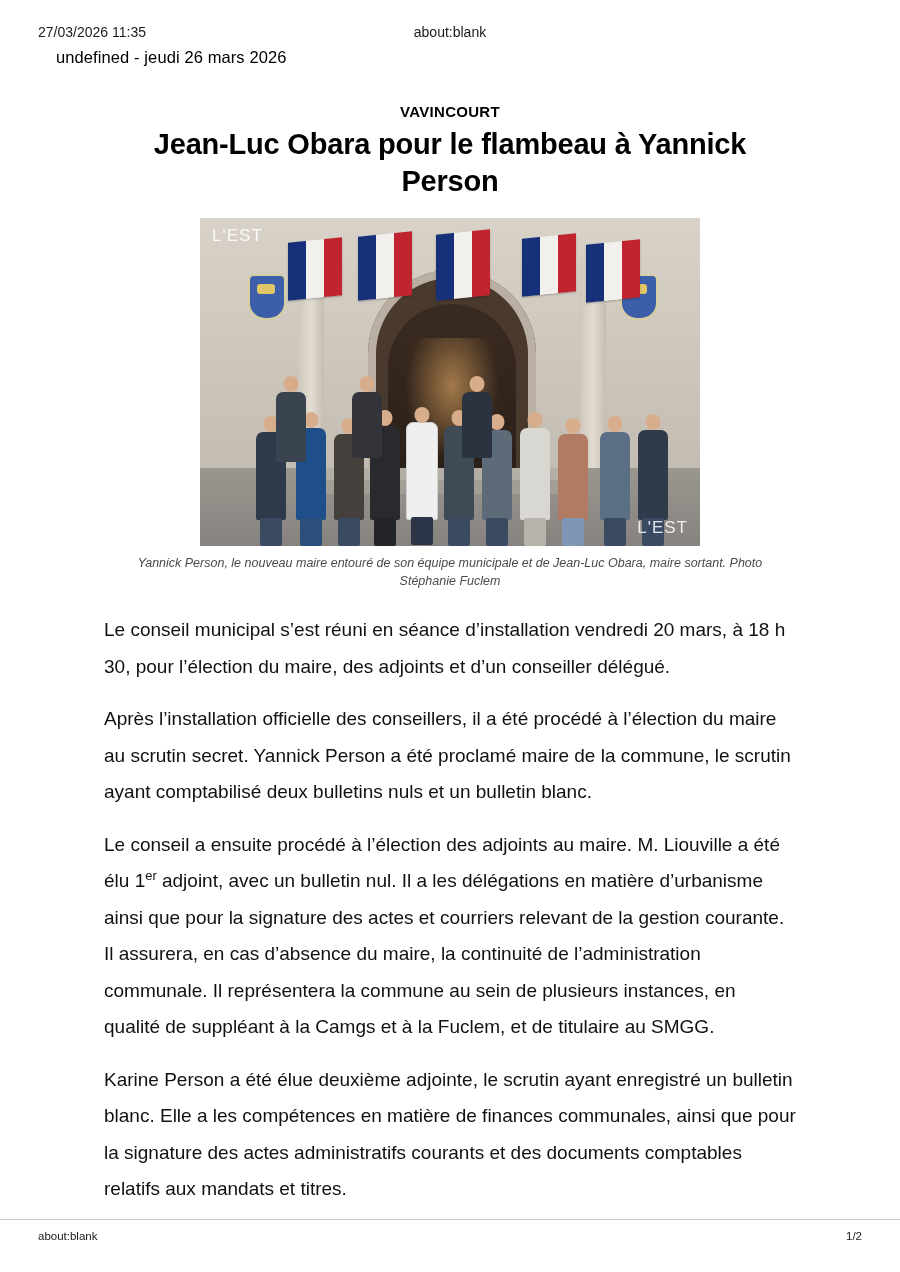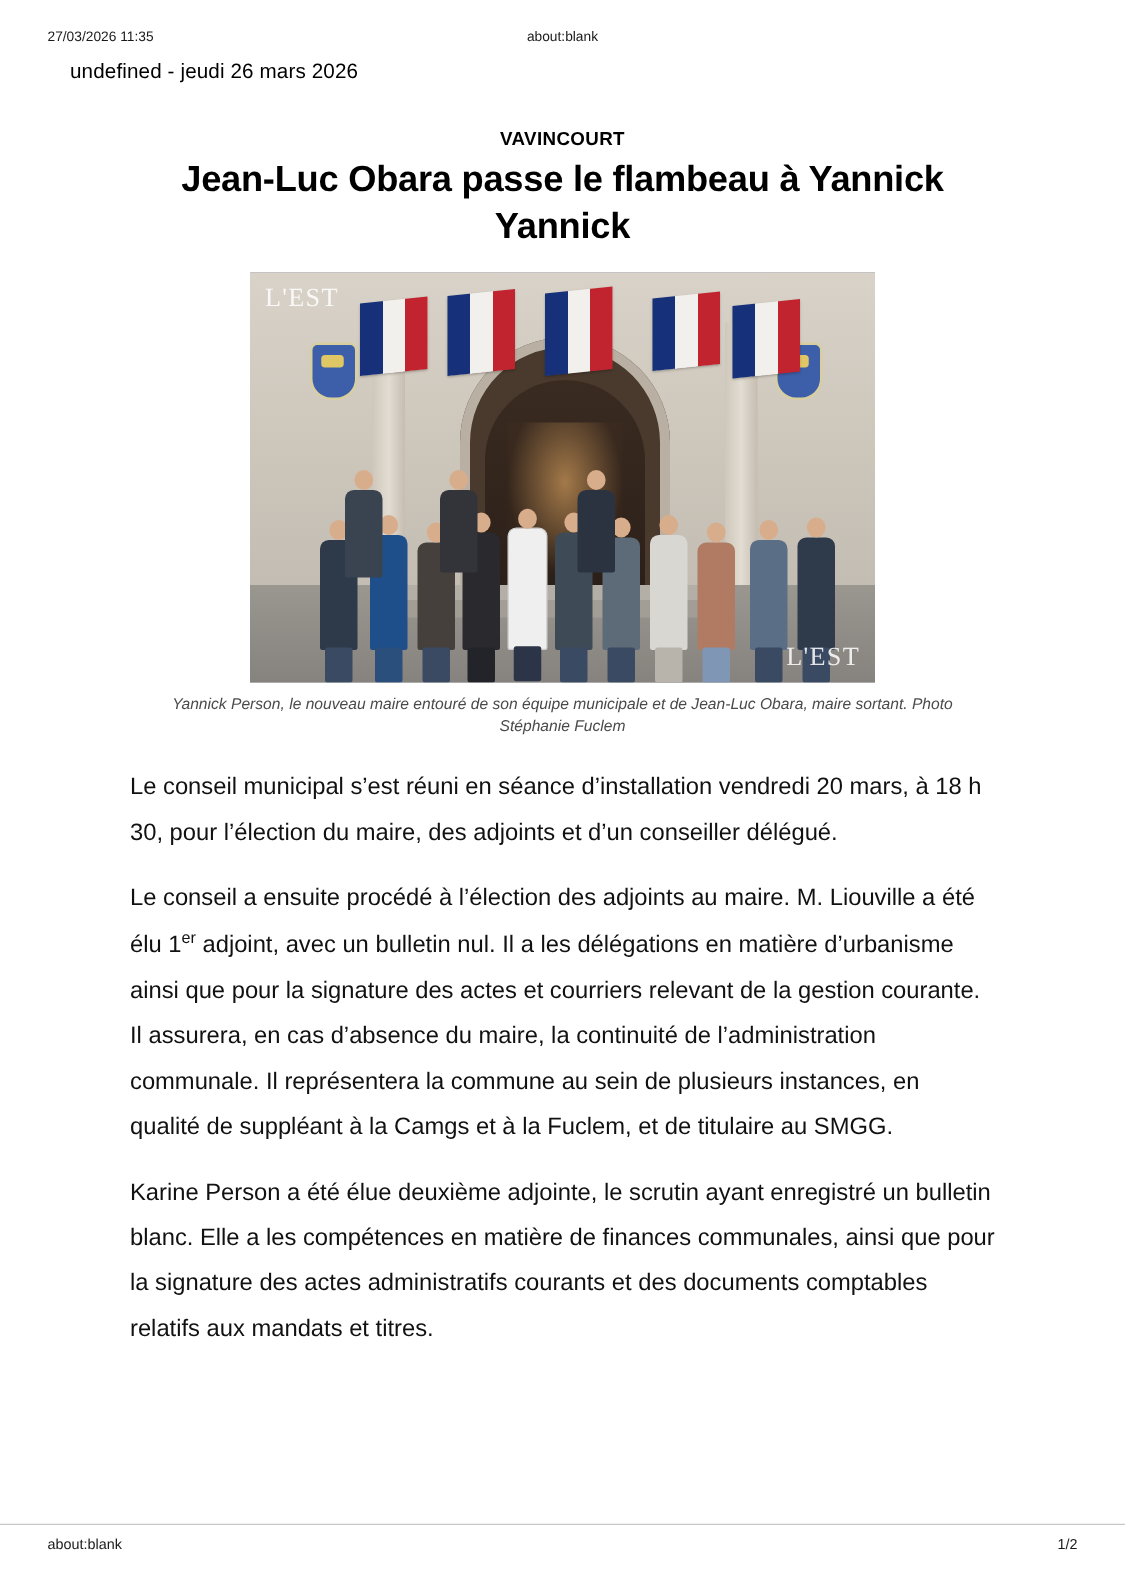--- a/index.html
+++ b/index.html
@@ -22,21 +22,21 @@
     box-sizing: border-box;
   }
 
   
   .print-header {
     position: absolute;
     top: 24px;
     left: 0;
     width: 900px;
     height: 16px;
-    font-size: 11px;
+    font-size: 14px;
     color: #1a1a1a;
   }
   .print-header .ph-left {
     position: absolute;
     left: 38px;
     top: 0;
   }
   .print-header .ph-center {
     position: absolute;
     left: 0;
@@ -208,22 +208,22 @@
     position: absolute; top: -16px; left: 50%; transform: translateX(-50%);
     width: 15px; height: 16px; border-radius: 50%;
     background: #d8ad8c;
   }
   .person .legs {
     position:absolute; left:4px; bottom:-26px; width:22px; height:28px;
     background:#3b4a63; border-radius:2px;
   }
   .photo-watermark-l, .photo-watermark-r {
     position: absolute;
-    font-family: Liberation Serif, serif;
-    font-size: 21px;
+    font-family: Liberation Sans, sans-serif;
+    font-size: 17px;
     color: rgba(255,255,255,.85);
     letter-spacing: 1px;
   }
   .photo-watermark-l { left: 12px; top: 8px; }
   .photo-watermark-r { right: 12px; bottom: 8px; }
 
   .caption {
     margin: 8px auto 0 auto;
     width: 640px;
     font-style: italic;
@@ -263,21 +263,21 @@
 
   <div class="doc">
 
     <div class="date-line">undefined - jeudi 26 mars 2026</div>
 
     <div class="article">
 
 
       <div class="kicker-town">VAVINCOURT</div>
 
-      <h1 class="headline">Jean-Luc Obara passe le flambeau à Yannick Yannick</h1>
+      <h1 class="headline">Jean-Luc Obara pour le flambeau à Yannick Person</h1>
 
       <div class="figure">
         <div class="photo">
           <div class="ph-sky"></div>
           <div class="ph-wall"></div>
           <div class="ph-col-l"></div>
           <div class="ph-col-r"></div>
           <div class="ph-arch"></div>
           <div class="ph-arch-inner"></div>
           <div class="ph-door-glow"></div>
@@ -346,20 +346,21 @@
             </div>
 
           <div class="photo-watermark-l">L'EST</div>
           <div class="photo-watermark-r">L'EST</div>
         </div>
         <div class="caption">Yannick Person, le nouveau maire entouré de son équipe municipale et de Jean-Luc Obara, maire sortant. Photo Stéphanie Fuclem</div>
       </div>
 
       <div class="body-copy">
         <p>Le conseil municipal s’est réuni en séance d’installation vendredi 20 mars, à 18 h 30, pour l’élection du maire, des adjoints et d’un conseiller délégué.</p>
+        <p>Après l’installation officielle des conseillers, il a été procédé à l’élection du maire au scrutin secret. Yannick Person a été proclamé maire de la commune, le scrutin ayant comptabilisé deux bulletins nuls et un bulletin blanc.</p>
         <p><span>Le conseil a ensuite procédé à l’élection des adjoints au maire. M. Liouville a été élu 1</span><sup>er</sup><span> adjoint, avec un bulletin nul. Il a les délégations en matière d’urbanisme ainsi que pour la signature des actes et courriers relevant de la gestion courante. Il assurera, en cas d’absence du maire, la continuité de l’administration communale. Il représentera la commune au sein de plusieurs instances, en qualité de suppléant à la Camgs et à la Fuclem, et de titulaire au SMGG.</span></p>
         <p>Karine Person a été élue deuxième adjointe, le scrutin ayant enregistré un bulletin blanc. Elle a les compétences en matière de finances communales, ainsi que pour la signature des actes administratifs courants et des documents comptables relatifs aux mandats et titres.</p>
 
       </div>
 
     </div>
   </div>
 
   <div class="footer-rule"></div>
 

